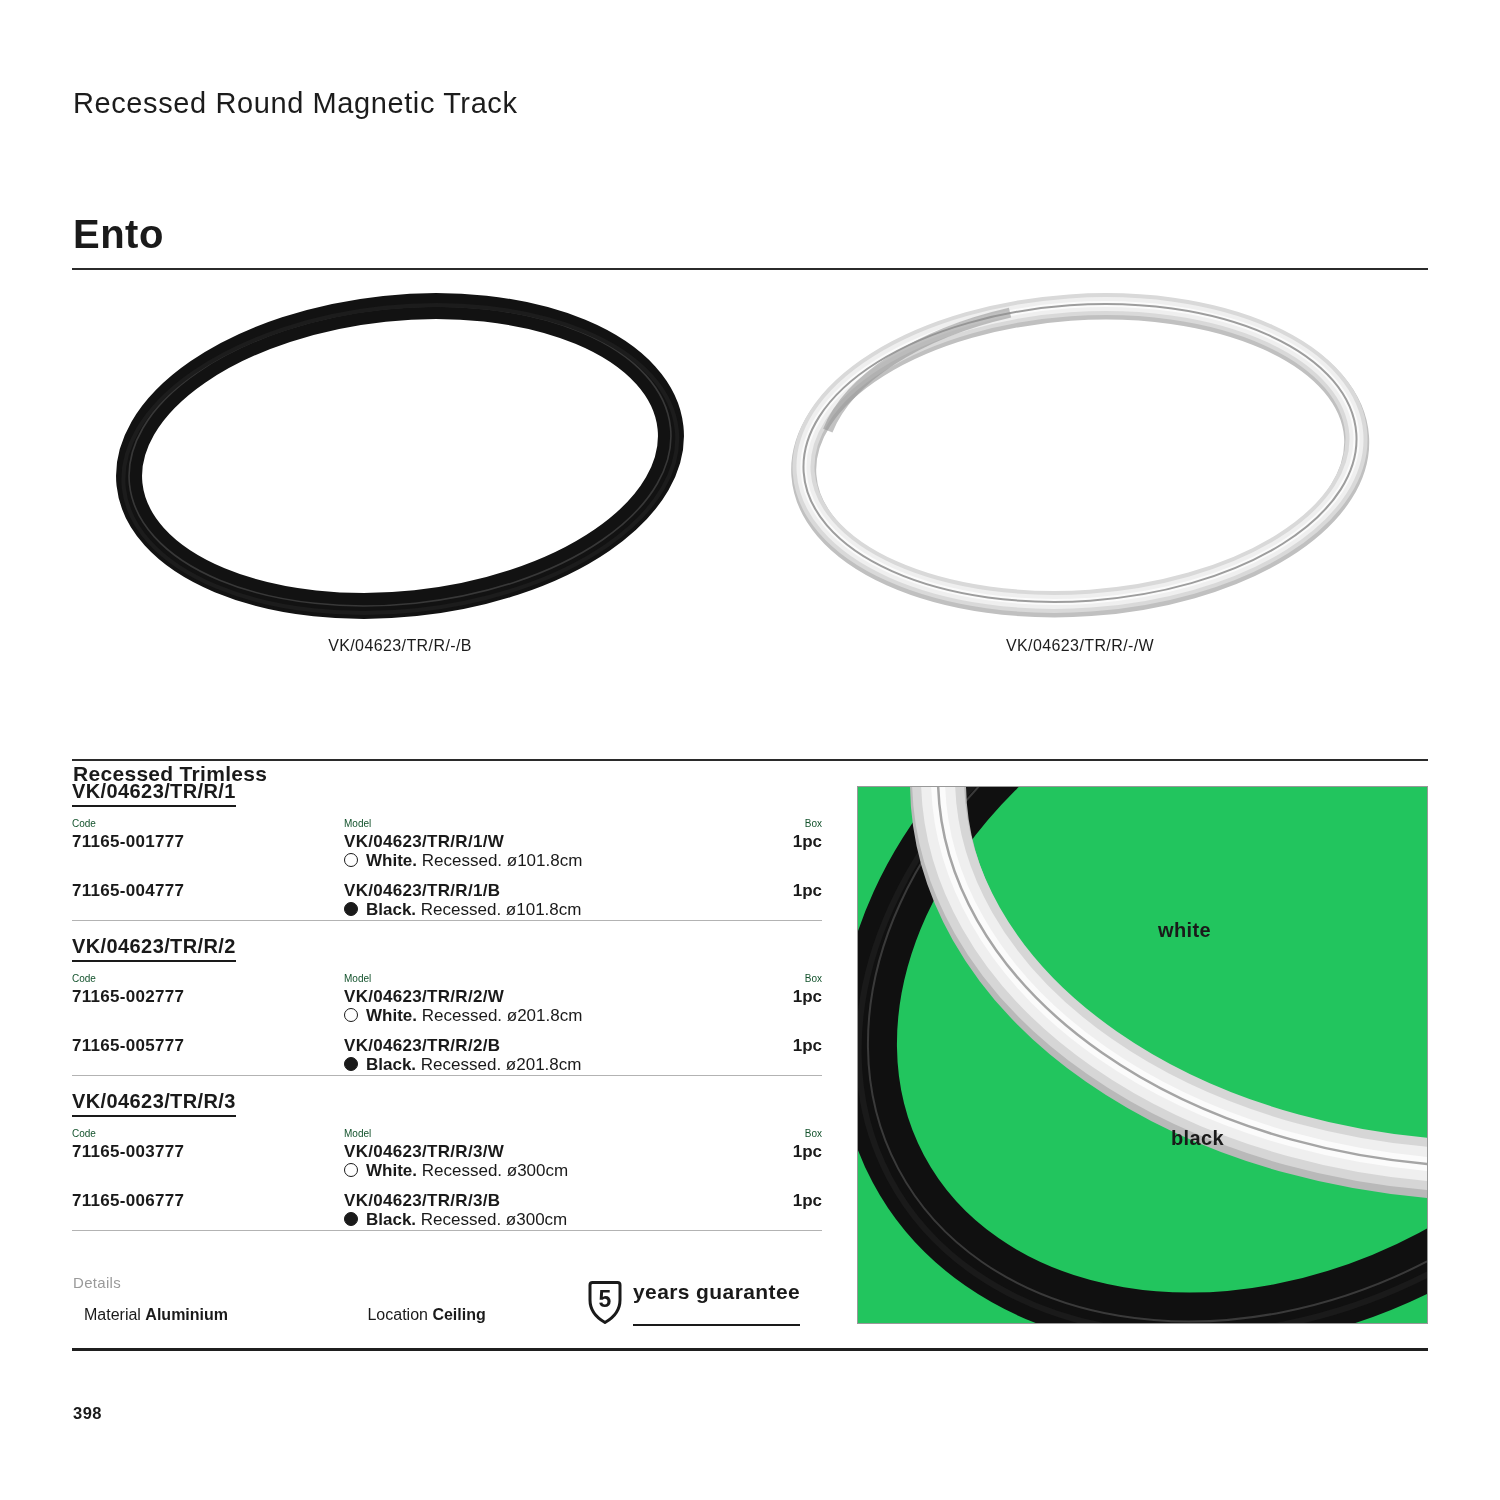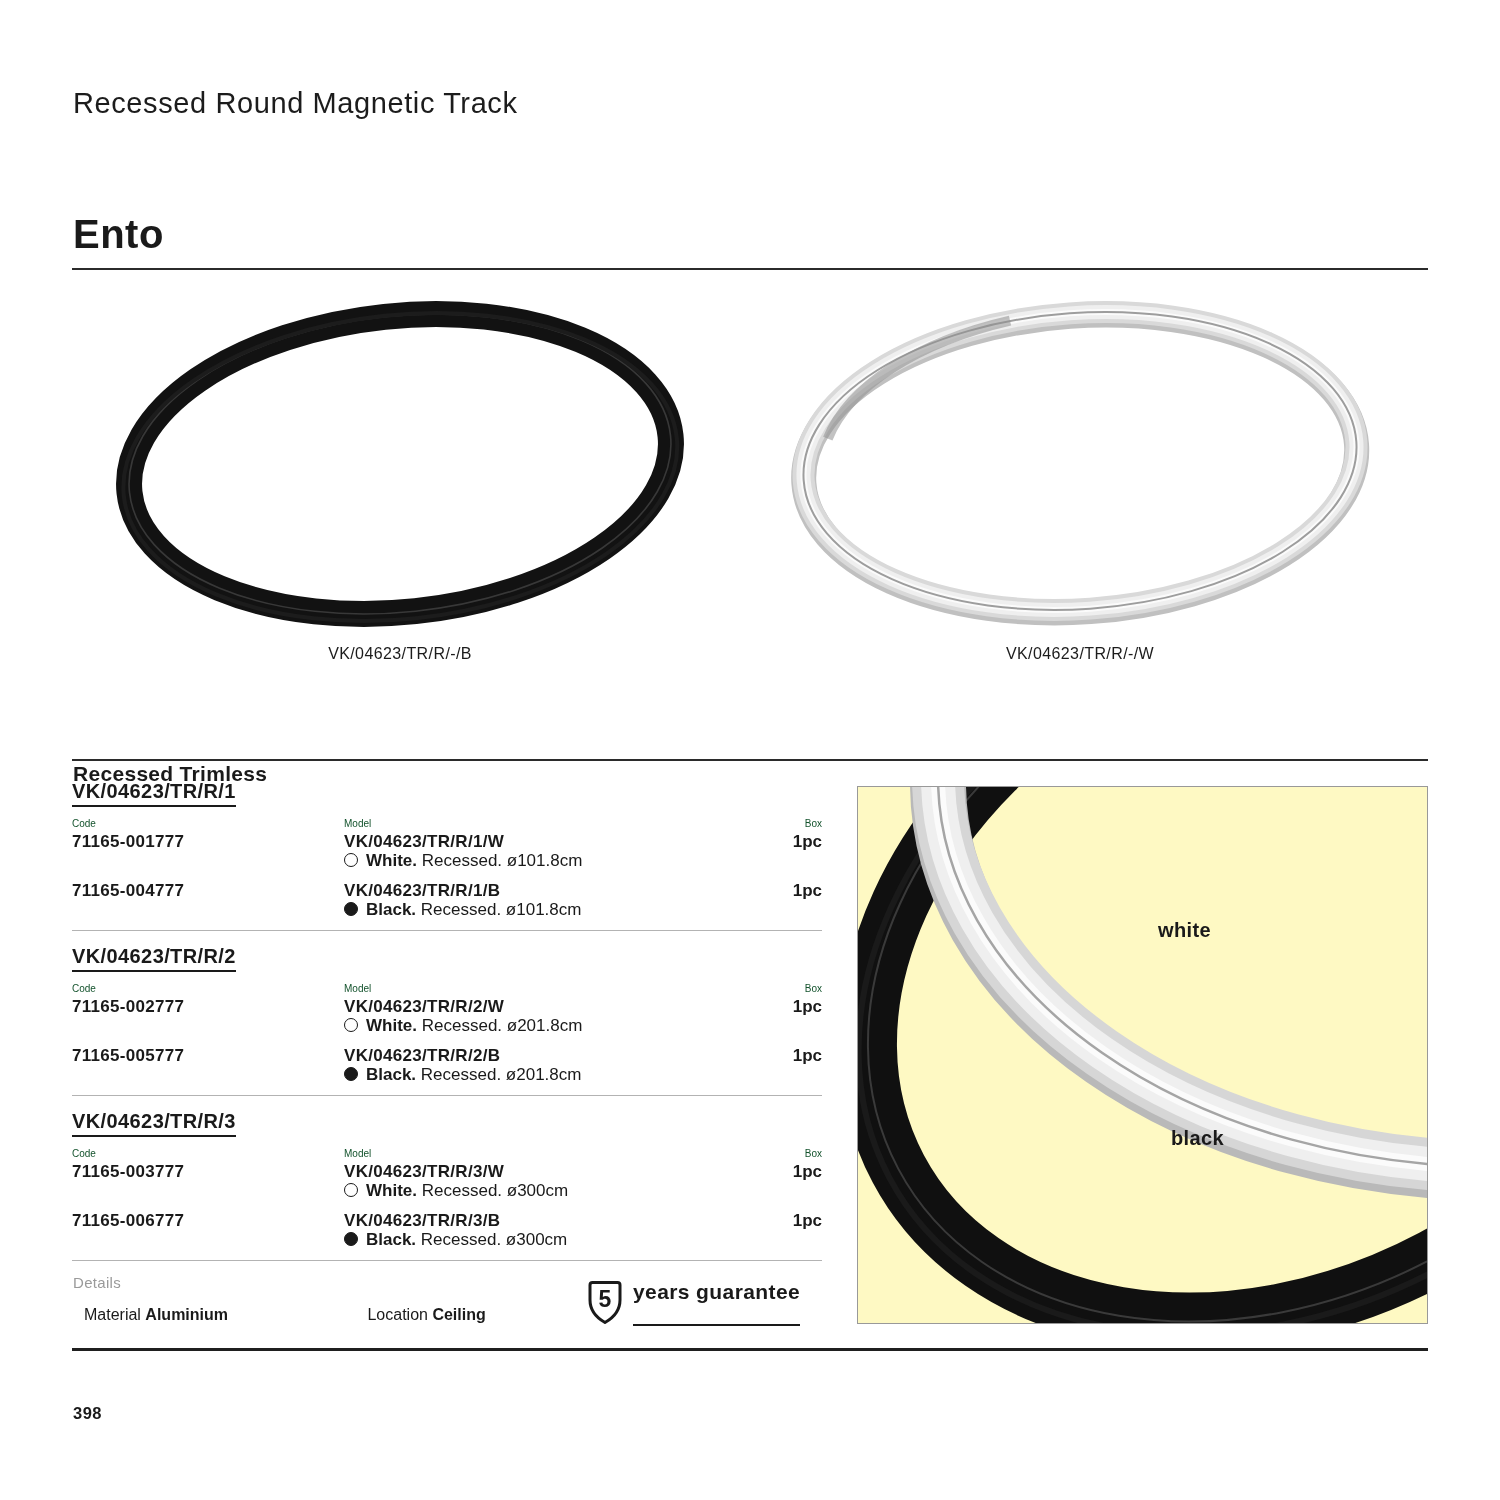--- a/index.html
+++ b/index.html
@@ -7,29 +7,29 @@
     position:relative; width:1500px; height:1500px; background:#ffffff;
     font-family:"Liberation Sans","DejaVu Sans",sans-serif; color:#1a1a1a; overflow:hidden;
   }
   .title { position:absolute; left:73px; top:86px; font-size:29px; line-height:34px; letter-spacing:0.6px; color:#1c1c1c; }
   .product-name { position:absolute; left:73px; top:212px; font-size:40px; line-height:44px; font-weight:bold; letter-spacing:0.5px; }
   .rule { position:absolute; left:72px; width:1356px; height:2px; background:#2b2b2b; }
   .rule-ento { top:268px; }
   .rule-section { top:759px; }
   .rule-bottom { top:1348px; height:3px; background:#1f1f1f; }
 
-  .figure { position:absolute; top:301px; width:620px; text-align:center; }
+  .figure { position:absolute; top:293px; width:620px; text-align:center; }
   .figure-black { left:90px; }
   .figure-white { left:770px; }
   .figure .caption { margin-top:14px; font-size:16px; letter-spacing:0.4px; color:#1c1c1c; }
 
   .section-heading { position:absolute; left:73px; top:718px; font-size:21px; font-weight:bold; letter-spacing:0.3px;margin-top:44px; }
 
   .table-col { position:absolute; left:72px; top:780px; width:750px; }
-  .group { padding-bottom:10px; border-bottom:1px solid #b3b3b3; }
+  .group { border-bottom:1px solid #b3b3b3; }
   .group + .group { margin-top:14px; }
   .group-title { display:inline-block; font-size:20px; font-weight:bold; line-height:22px; letter-spacing:0.4px;
                  margin:0 0 8px 0; border-bottom:2px solid #1a1a1a; padding-bottom:3px; }
   .row { display:grid; grid-template-columns:272px 1fr 66px; }
   .hdr-row { font-size:10px; line-height:17px; color:#14532d; }
   .col-box { text-align:right; }
   .code-val { font-size:17px; line-height:19px; font-weight:bold; letter-spacing:0.3px; }
   .model-code { font-size:17px; line-height:19px; font-weight:600; letter-spacing:0.3px; }
   .box-val { font-size:17px; line-height:19px; font-weight:bold; text-align:right; }
   .model-desc { font-size:17px; line-height:20px; }
@@ -43,21 +43,21 @@
   .details-label { font-size:15px; line-height:18px; color:#9a9a9a; letter-spacing:0.3px; }
   .details-row { margin-top:14px; font-size:16px; }
   .detail-pair { display:inline-block;margin-left:11px; }
   .detail-material { width:268px; }
   .detail-pair b { font-weight:bold; }
 
   .guarantee { position:absolute; left:585px; top:1280px; display:flex; align-items:center; }
   .guarantee-text { margin-left:8px; font-size:21px; font-weight:bold; letter-spacing:0.4px;
                     border-bottom:2px solid #1a1a1a; padding-bottom:20px; }
 
-  .preview-box { position:absolute; left:857px; top:786px; width:569px; height:536px; border:1px solid #999999; background:#fef9c3; }
+  .preview-box { position:absolute; left:857px; top:786px; width:569px; height:536px; border:1px solid #999999; background:#22c55e; }
   .preview-label { position:absolute; font-size:20px; font-weight:bold; letter-spacing:0.4px; color:#1a1a1a; }
   .label-white { left:300px; top:132px; }
   .label-black { left:313px; top:340px; }
 
   .page-number { position:absolute; left:73px; top:1404px; font-size:16.5px; font-weight:bold; letter-spacing:0.5px; }
 </style>
 </head>
 <body>
 
 <div class="page">

